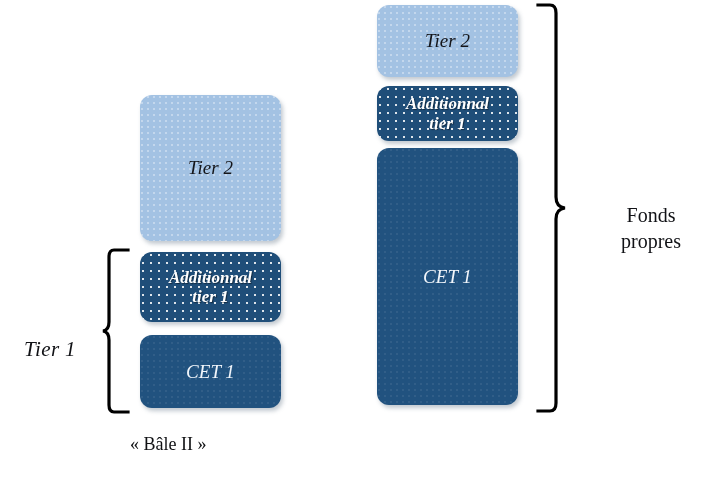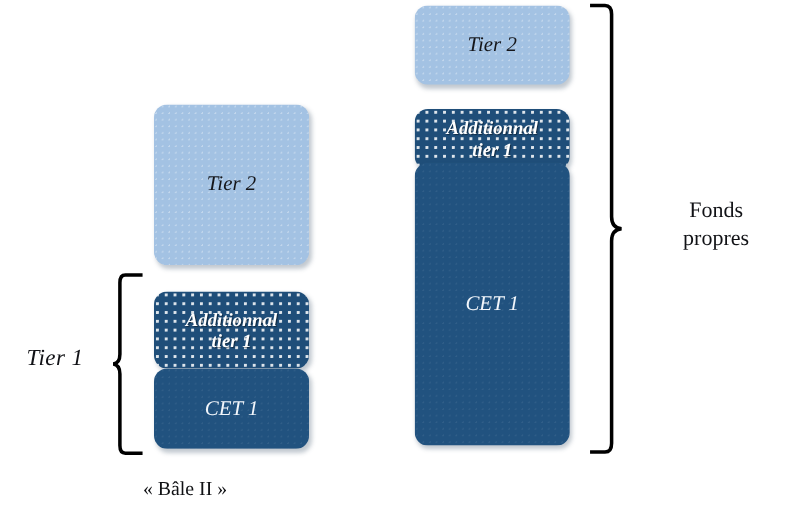--- a/index.html
+++ b/index.html
@@ -56,21 +56,20 @@
   .block.addtier1 {
     background: #1f4e79;
     background-image:
       radial-gradient(circle at 3px 3px, rgba(255,255,255,0.85) 1.4px, transparent 1.5px);
     background-size: 8px 8px;
     color: #ffffff;
     font-style: italic;
     font-weight: bold;
     font-size: 17px;
     text-shadow: 1px 1px 1px rgba(0,0,0,0.45);
-    margin-top: 13px;
   }
 
   .block-label {
     display: block;
     padding: 0 6px;
     white-space: pre-line;
   }
 
   
   .brace {
@@ -78,20 +77,21 @@
     pointer-events: none;
   }
   .brace svg { display: block; }
 
   
   .side-label {
     position: absolute;
     color: #111216;
     white-space: pre-line;
     text-align: center;
+    margin-top: 24px;
   }
   .side-label.tier1 {
     font-style: italic;
     font-size: 21px;
     letter-spacing: 0.4px;
   }
   .side-label.fonds {
     font-style: normal;
     font-size: 20px;
     line-height: 1.3;

